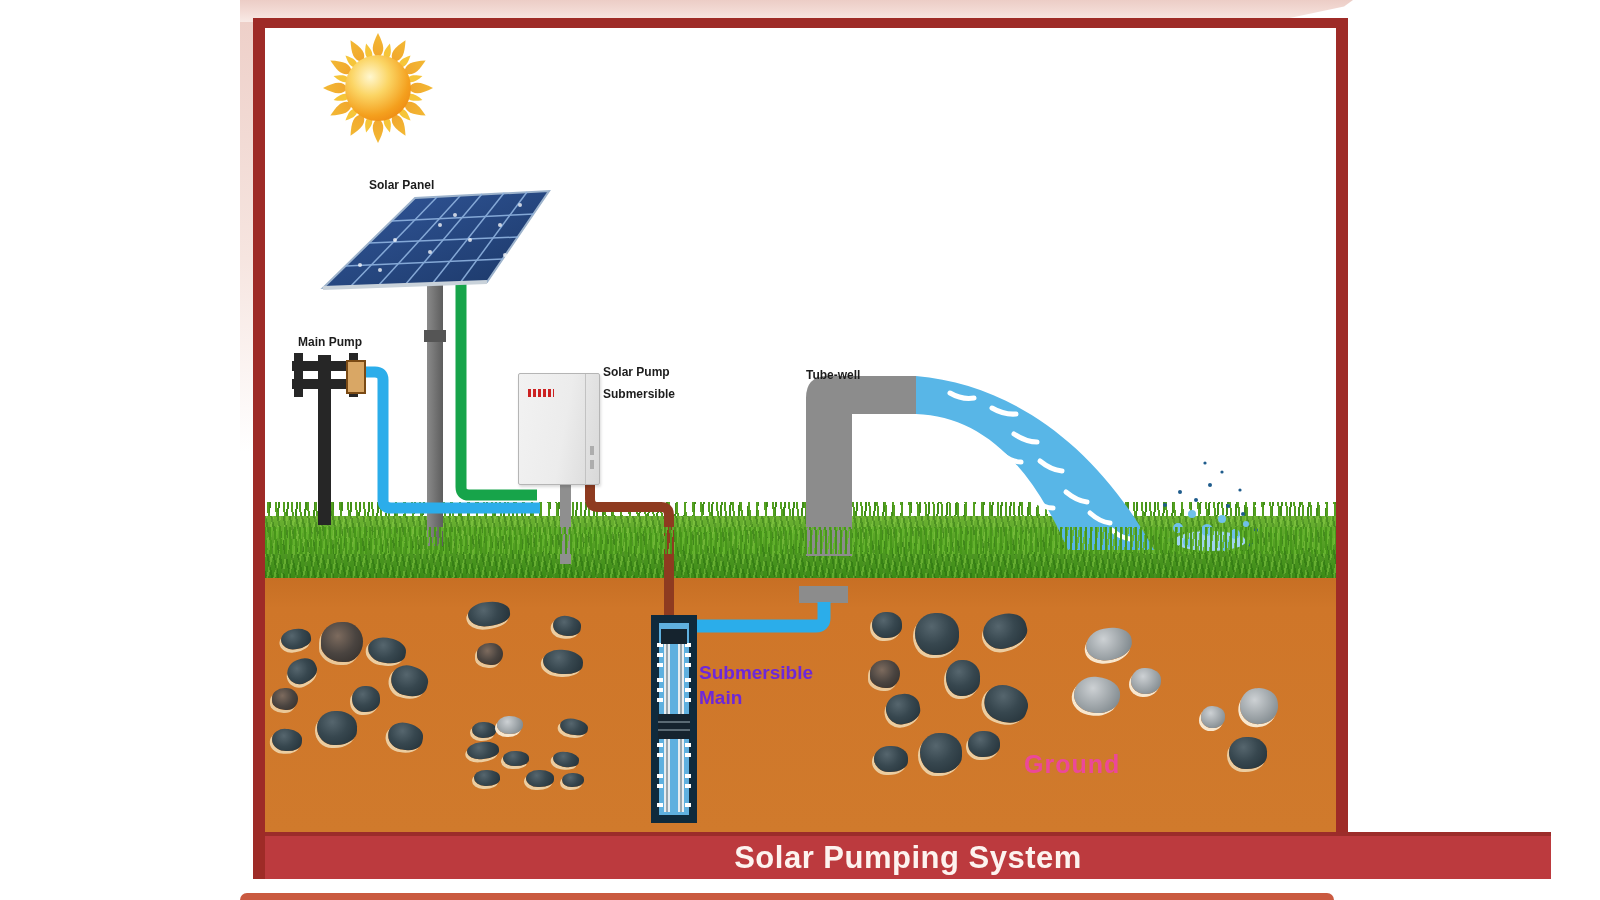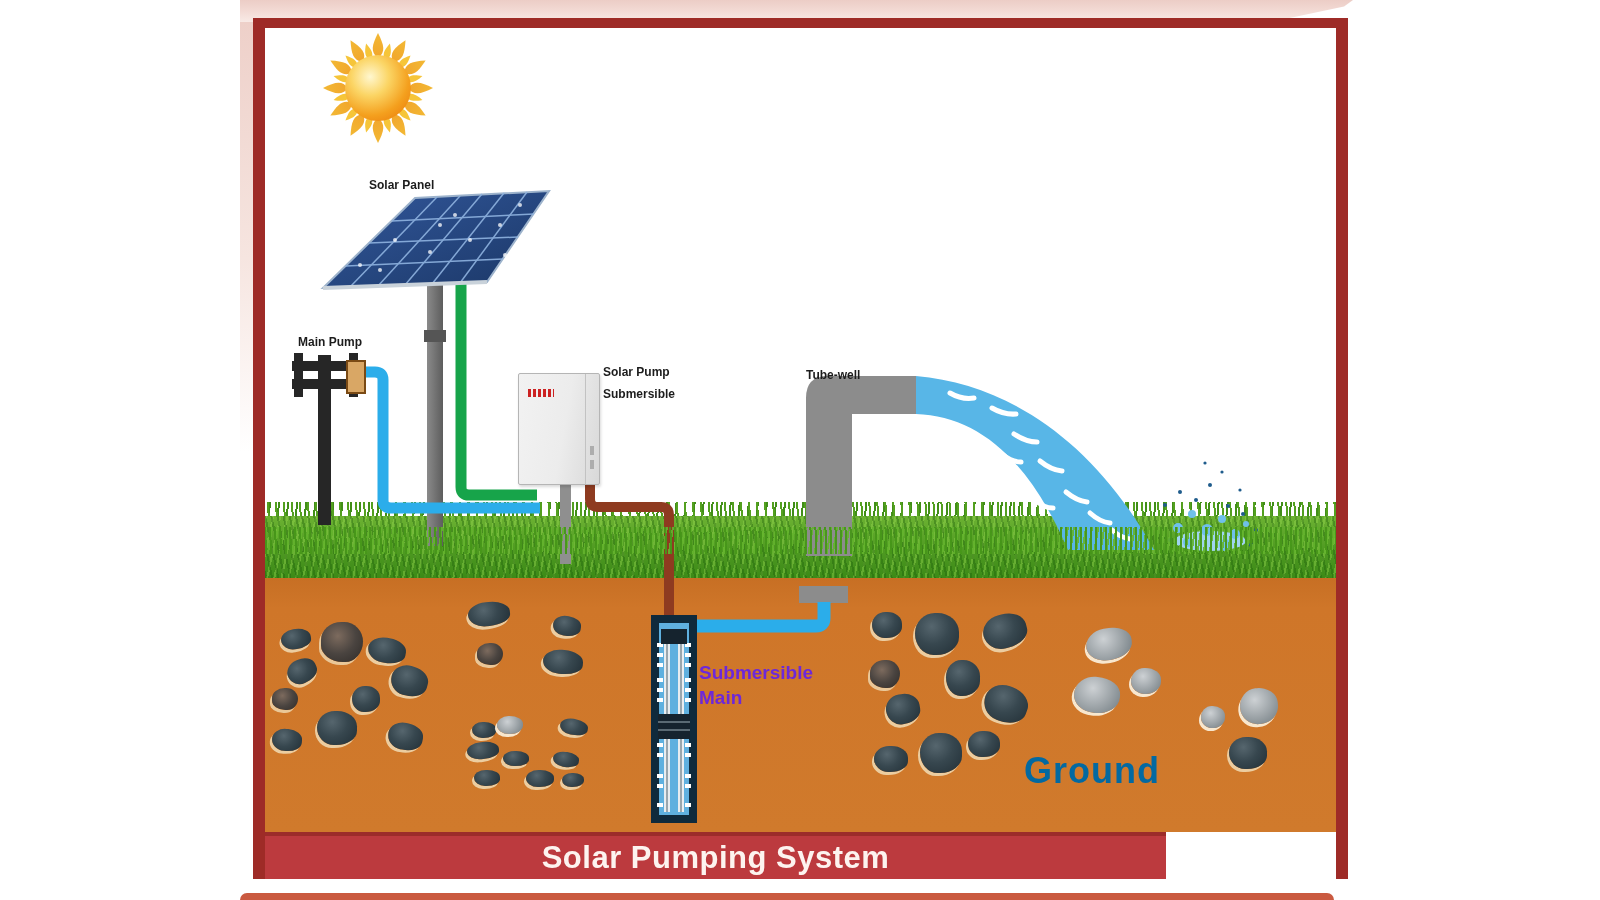--- a/index.html
+++ b/index.html
@@ -27,42 +27,42 @@
   .grass-fringe{left:265px;top:502px;width:1071px;height:18px;z-index:3;
     background:
       repeating-linear-gradient(86deg,rgba(0,0,0,0) 0 3px,#53a01f 3px 5px,rgba(0,0,0,0) 5px 8px),
       repeating-linear-gradient(95deg,rgba(0,0,0,0) 0 4px,#418e18 4px 6px,rgba(0,0,0,0) 6px 9px);}
   .grass-overlay{left:265px;top:527px;width:1071px;height:27px;z-index:6;
     background:
       repeating-linear-gradient(88deg,rgba(70,150,25,.95) 0 2px,rgba(0,0,0,0) 2px 5px),
       repeating-linear-gradient(99deg,rgba(100,180,45,.9) 0 2px,rgba(0,0,0,0) 2px 6px);}
   .soil{left:265px;top:578px;width:1071px;height:254px;z-index:3;
     background:linear-gradient(180deg,#c76f24 0%,#cf7629 12%,#d07a2c 100%);}
-  .title-bar{left:265px;top:832px;width:901px;height:47px;z-index:3;
+  .title-bar{left:265px;top:832px;width:1286px;height:47px;z-index:3;
     background:#bc3a3e;border-top:4px solid #9c2c2a;box-sizing:border-box;
     display:flex;align-items:center;justify-content:center;}
   .title-text{color:#fdf3ef;font-size:31px;font-weight:bold;letter-spacing:.5px;}
   
   .scene{left:0;top:0;width:1600px;height:900px;z-index:5;}
   .rock-layer{left:0;top:0;width:1600px;height:900px;z-index:4;}
   .rock{position:absolute;}
   .rock-d{background:radial-gradient(circle at 38% 32%,#56666e 0%,#37474f 45%,#222f36 100%);
     border-radius:48% 52% 55% 45%/52% 48% 45% 55%;
     box-shadow:-2px 3px 0 rgba(245,233,200,.75);}
   .rock-b{background:radial-gradient(circle at 40% 35%,#7d6b5e 0%,#4a4440 50%,#2f2b28 100%);
     border-radius:52% 48% 45% 55%/48% 52% 55% 45%;
     box-shadow:-2px 3px 0 rgba(245,233,200,.7);}
   .rock-l{background:radial-gradient(circle at 40% 32%,#cdd1d4 0%,#9aa1a5 55%,#6f7a80 100%);
     border-radius:46% 54% 52% 48%/54% 46% 50% 50%;
     box-shadow:-2px 3px 0 rgba(255,250,235,.85);}
   
   .lbl{position:absolute;z-index:8;font-weight:bold;color:#1c1c1c;font-size:12px;line-height:22px;}
   .lbl-pump{color:#6d28d9;font-size:19px;line-height:25px;}
-  .ground-lbl{position:absolute;z-index:8;left:1024px;top:750px;color:#0369a1;
-    font-size:36px;font-weight:bold;letter-spacing:1px;}
+  .ground-lbl{position:absolute;z-index:8;left:1024px;top:750px;color:#ec4899;
+    font-size:25px;font-weight:bold;letter-spacing:1px;}
   
   .controller{left:518px;top:373px;width:82px;height:112px;z-index:7;
     background:linear-gradient(100deg,#f2f2f2 0%,#ececec 55%,#d8d8d8 100%);
     border:1px solid #b5b5b5;border-radius:2px;box-sizing:border-box;
     box-shadow:1px 2px 3px rgba(0,0,0,.15);}
   .controller .seam{position:absolute;right:13px;top:0;width:1px;height:100%;background:#c2c2c2;}
   .controller .logo{position:absolute;left:9px;top:15px;width:26px;height:8px;
     background:repeating-linear-gradient(90deg,#cc2222 0 3px,rgba(0,0,0,0) 3px 5px);}
   .controller .vent{position:absolute;right:5px;width:4px;height:9px;background:#adadad;}
 </style>

